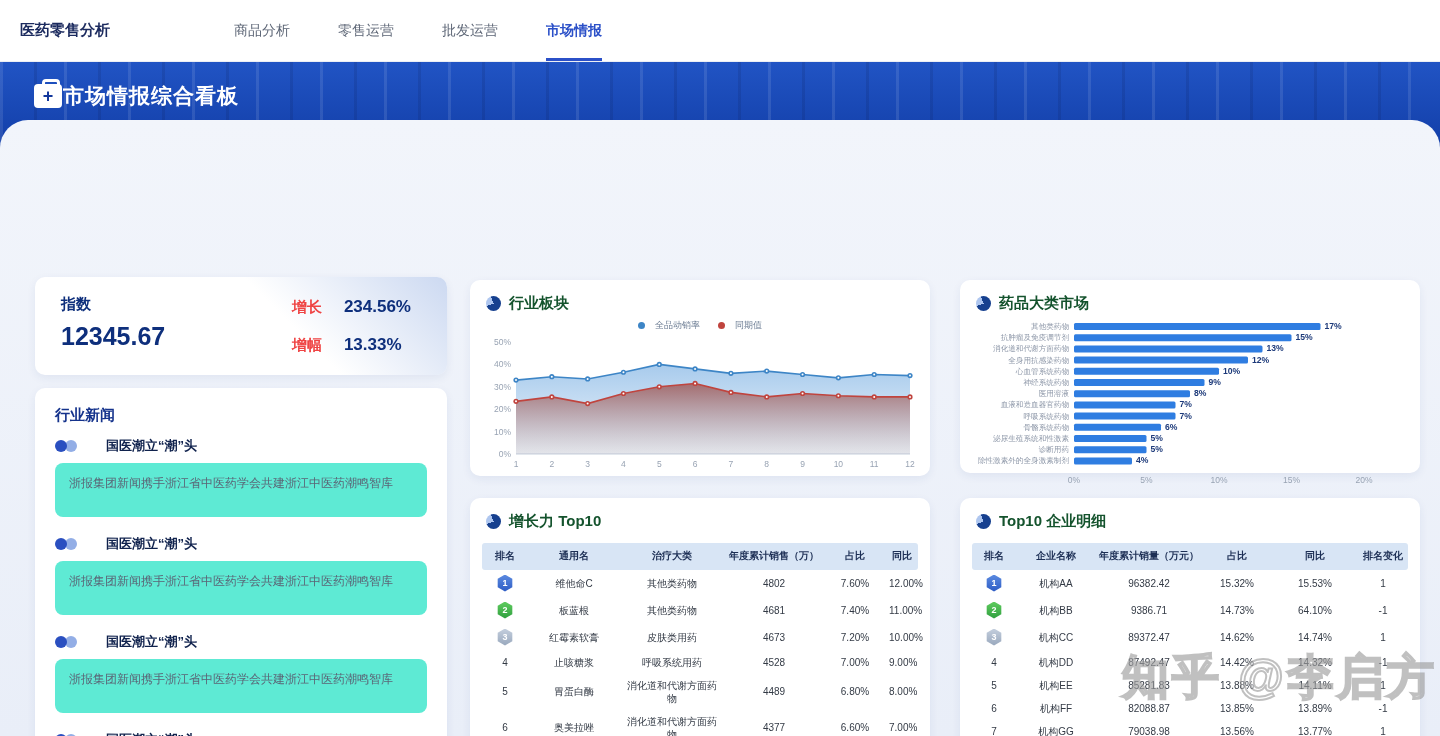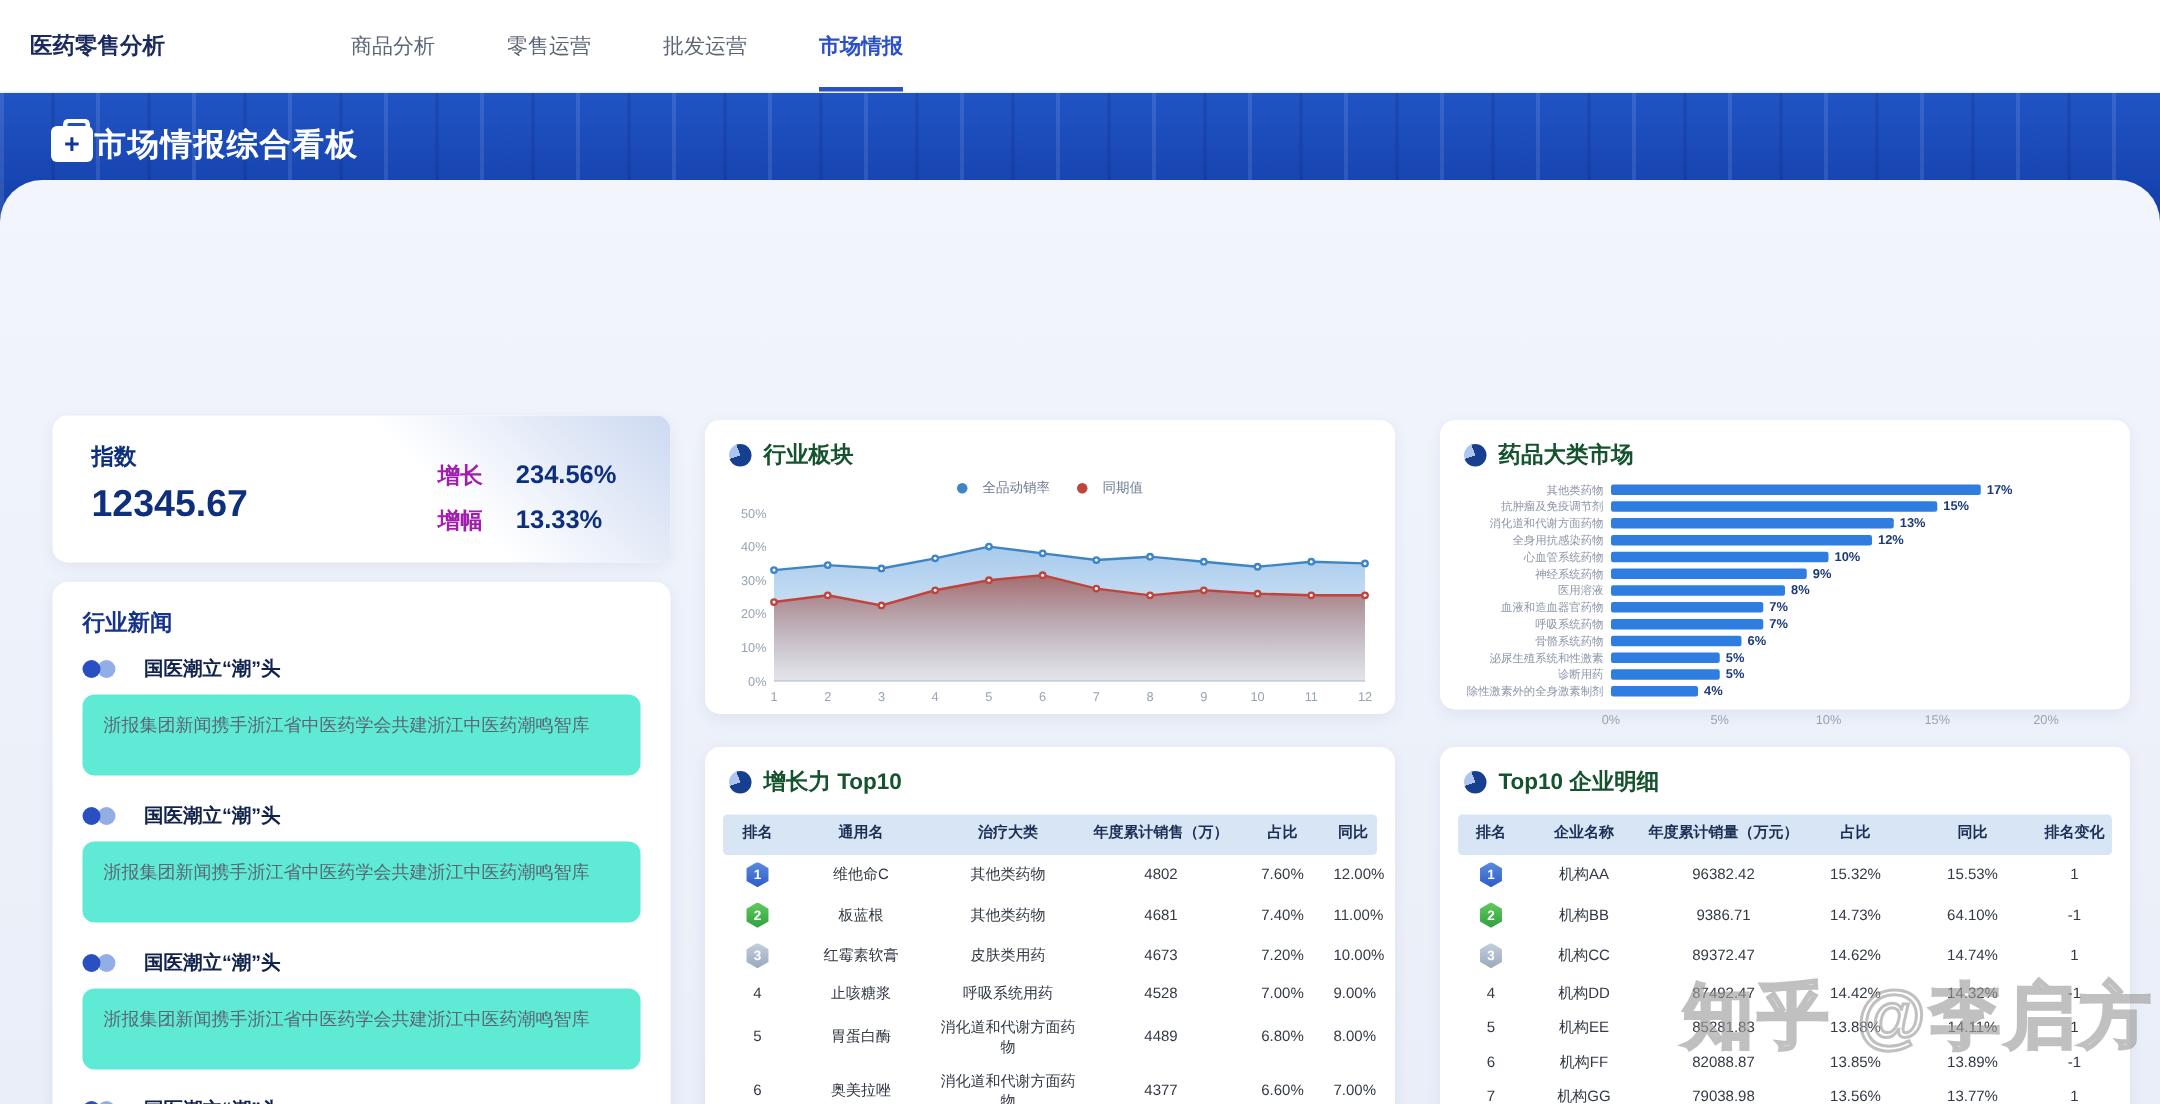--- a/index.html
+++ b/index.html
@@ -47,28 +47,28 @@
   
   #index-card { left:35px; top:157px; width:412px; height:98px; overflow:hidden; }
   #index-card .deco { position:absolute; right:0; top:0; width:230px; height:98px;
     background:linear-gradient(225deg, #ccd9f1 0%, rgba(255,255,255,0) 62%); }
   #index-card .inner { position:absolute; inset:0; display:flex; justify-content:space-between;
     padding:18px 26px 16px 26px; }
   .idx-label { font-size:15px; font-weight:bold; color:#0e2f7c; }
   .idx-value { font-size:25px; font-weight:bold; color:#0e2f7c; margin-top:8px; }
   .idx-metrics { display:flex; flex-direction:column; justify-content:space-between; padding:2px 10px 4px 0; }
   .idx-metric { display:flex; align-items:baseline; gap:22px; }
-  .idx-metric .m-label { font-size:15px; font-weight:bold; color:#a21caf; }
-  .idx-metric .m-value { font-size:17px; font-weight:bold; color:#0e2f7c;margin-top:10px; }
+  .idx-metric .m-label { font-size:15px; font-weight:bold; color:#ef4444; }
+  .idx-metric .m-value { font-size:17px; font-weight:bold; color:#0e2f7c; }
 
   
   #news-card { left:35px; top:268px; width:412px; height:442px; padding:18px 20px; }
   .news-title { font-size:15px; font-weight:bold; color:#15338c; margin-bottom:12px; }
   .news-item { margin-bottom:18px; }
-  .news-head { display:flex; align-items:center; gap:17px; margin-bottom:8px; cursor:pointer; }
+  .news-head { display:flex; align-items:center; gap:27px; margin-bottom:8px; cursor:pointer; }
   .dots-icon { position:relative; width:24px; height:12px; flex:0 0 24px; }
   .dots-icon::before { content:""; position:absolute; left:0; top:0; width:12px; height:12px;
     border-radius:50%; background:#2a4fc0; z-index:2; }
   .dots-icon::after { content:""; position:absolute; left:10px; top:0; width:12px; height:12px;
     border-radius:50%; background:#93aee6; }
   .news-head-title { font-size:13px; font-weight:bold; color:#10224d; }
   .news-body { background:#5eead4; border-radius:8px; padding:11px 14px; font-size:12px;
     color:#5a6576; line-height:1.5; height:54px; }
 
   

